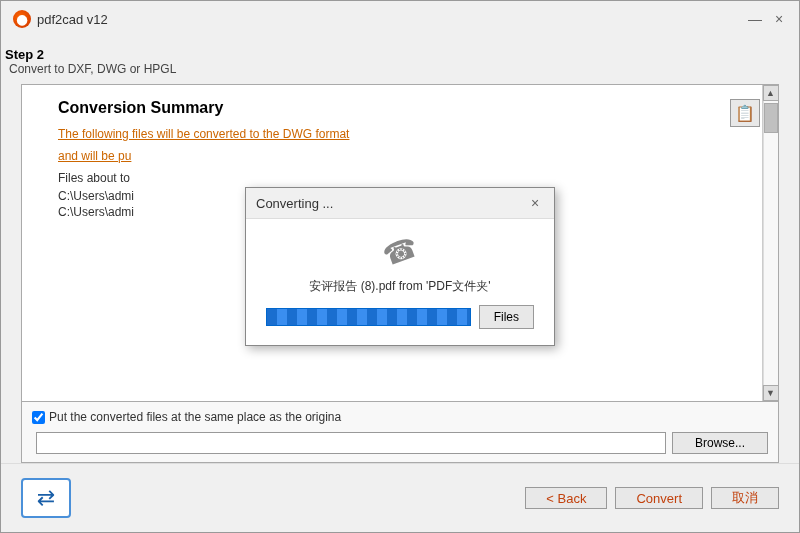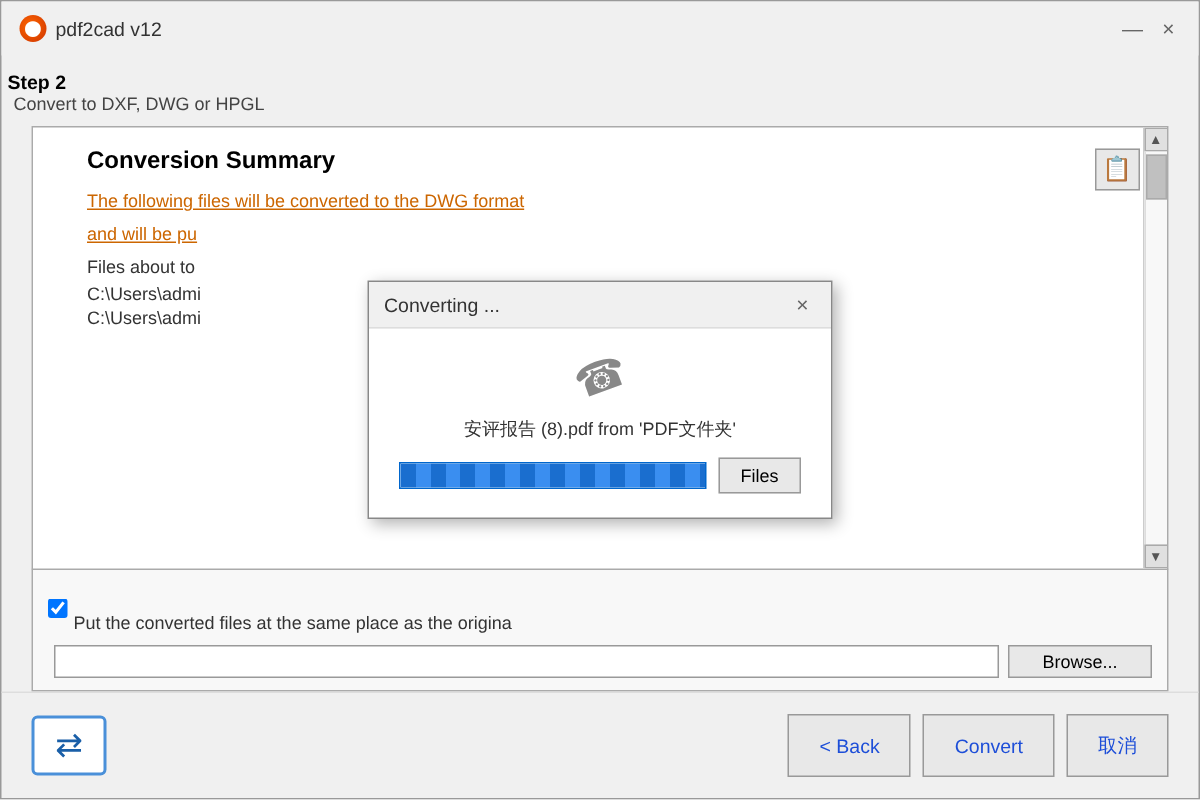--- a/index.html
+++ b/index.html
@@ -203,21 +203,20 @@
     .dest-checkbox-row {
       display: flex;
       align-items: center;
       gap: 4px;
       margin-bottom: 8px;
     }
 
     .dest-checkbox-label {
       font-size: 12px;
       color: #333;
-      margin-top: 20px;
     }
 
     .dest-input-row {
       display: flex;
       align-items: center;
       gap: 6px;
       padding-left: 4px;
     }
 
     .dest-input {
@@ -261,27 +260,27 @@
     }
 
     .logo-arrows {
       font-size: 22px;
       color: #1a5fa8;
     }
 
     .footer-spacer { flex: 1; }
 
     .footer-btn {
-      height: 42px;
+      height: 22px;
       padding: 0 20px;
       background: #e8e8e8;
       border: 1px solid #999;
       font-size: 13px;
       cursor: pointer;
-      color: #1d4ed8;
+      color: #c2410c;
     }
 
     
     .copy-icon-btn {
       position: absolute;
       right: 18px;
       top: 14px;
       width: 30px;
       height: 28px;
       background: #e8e8e8;

